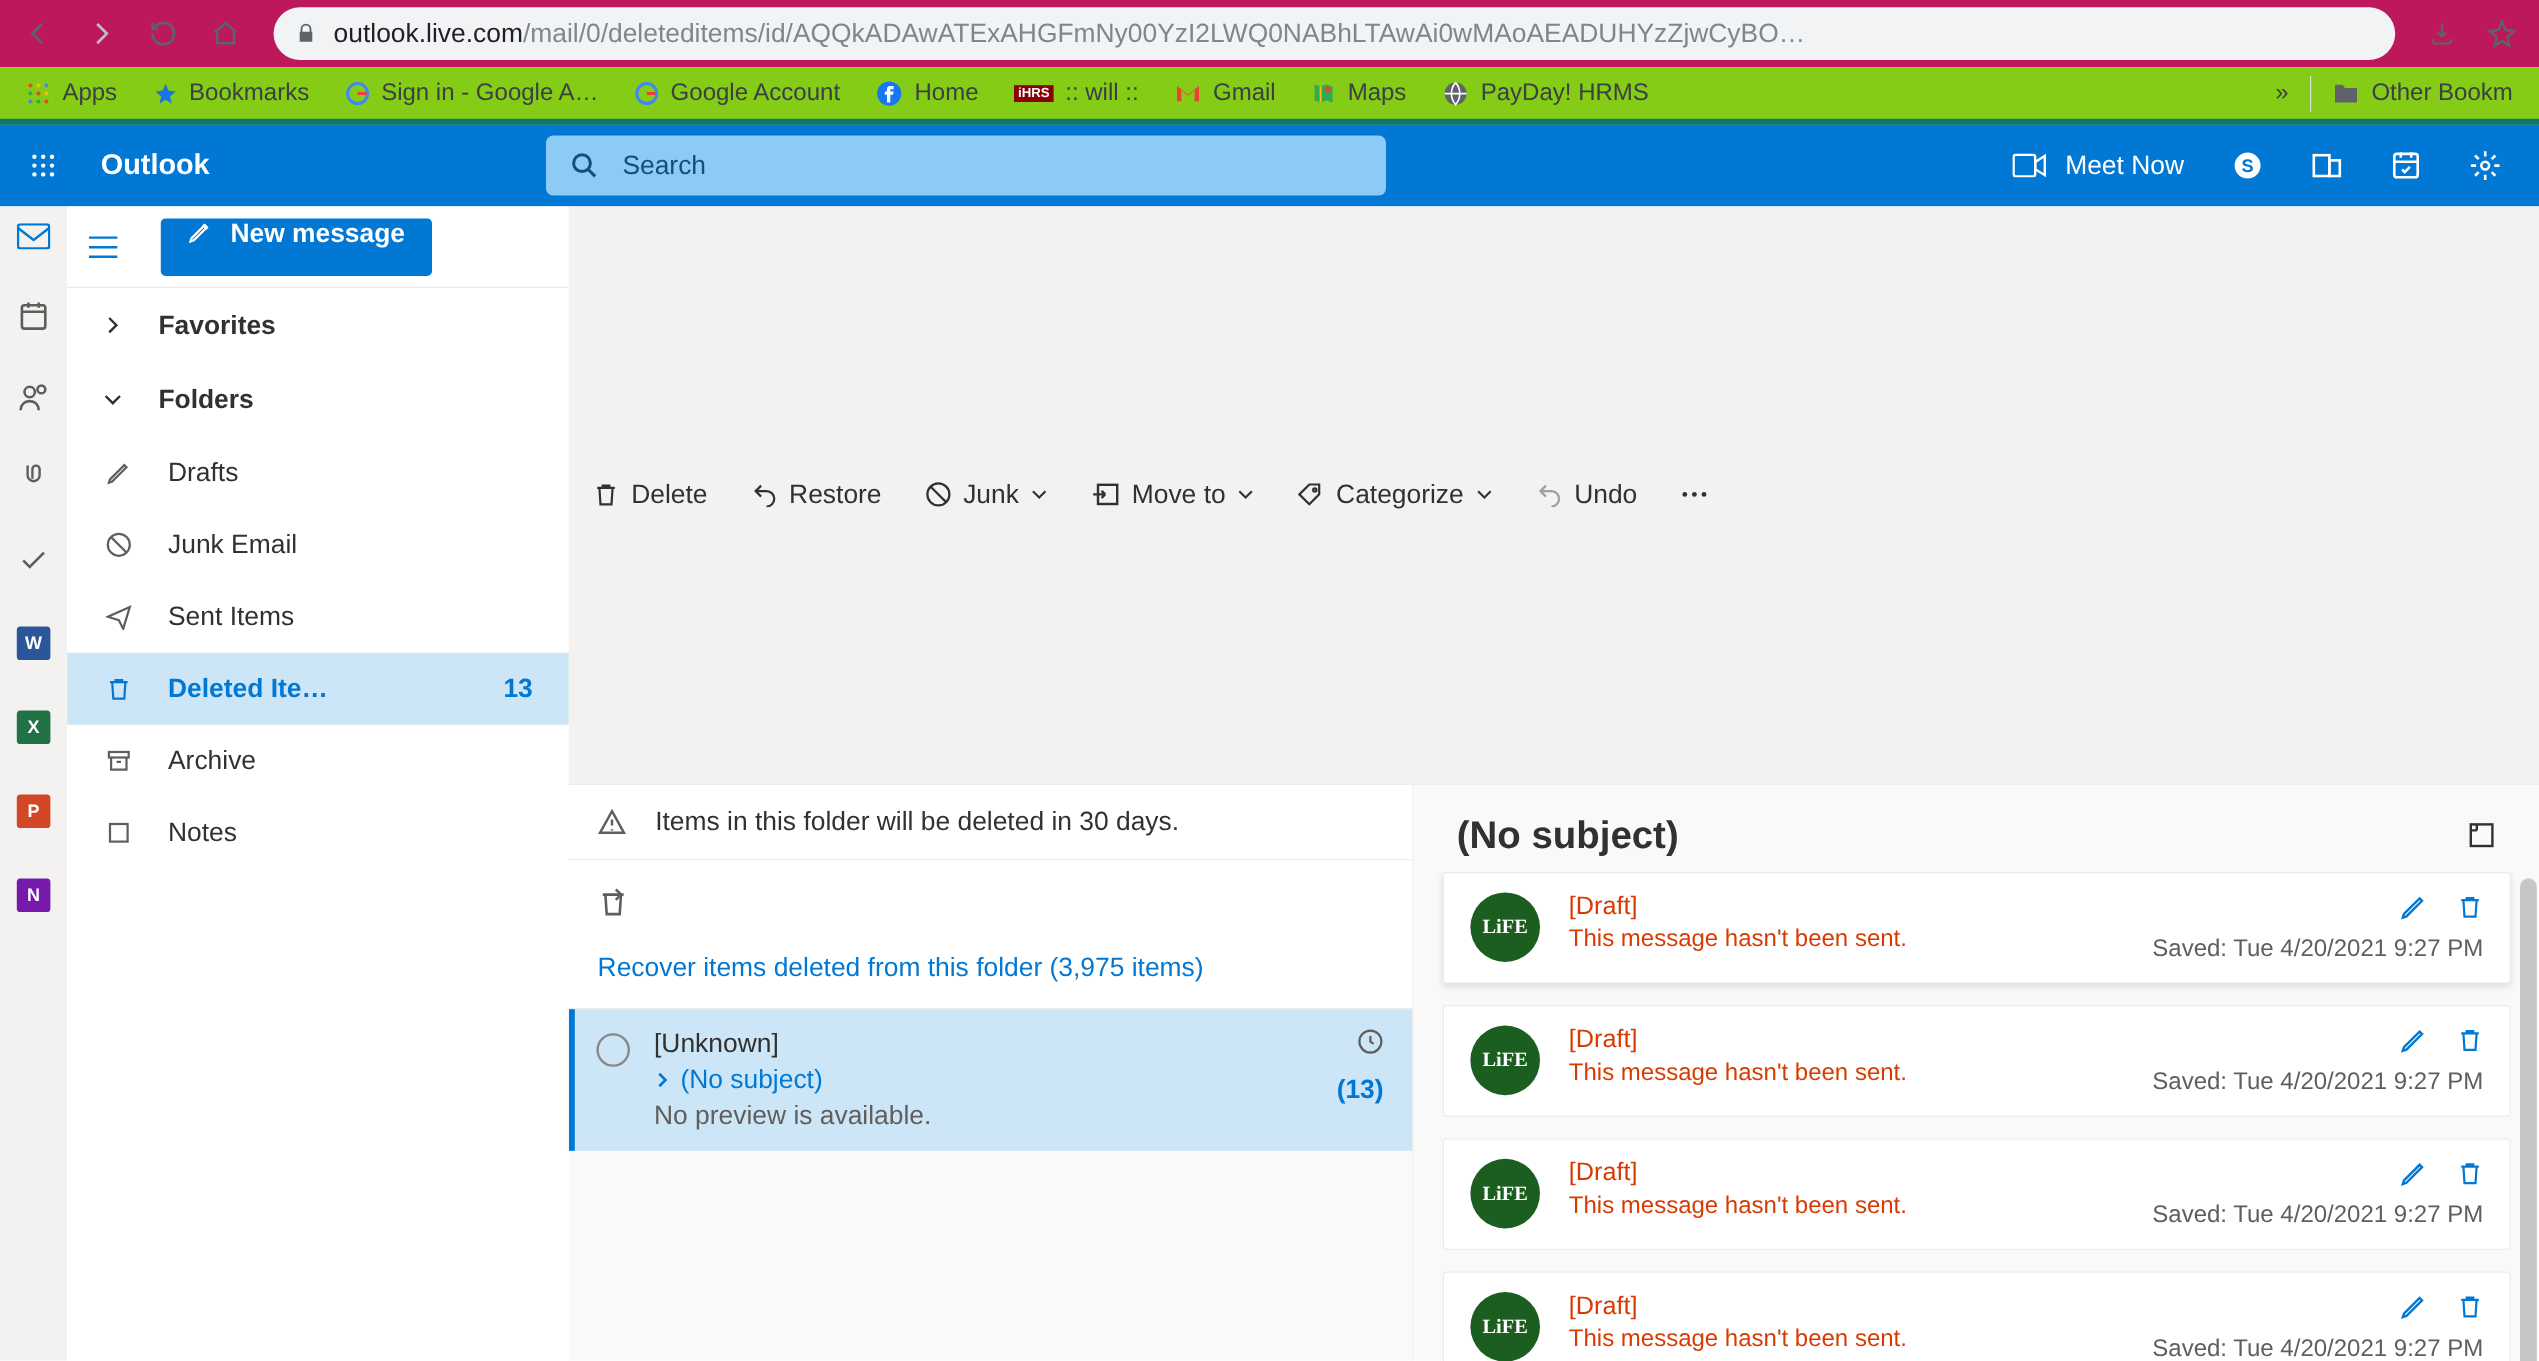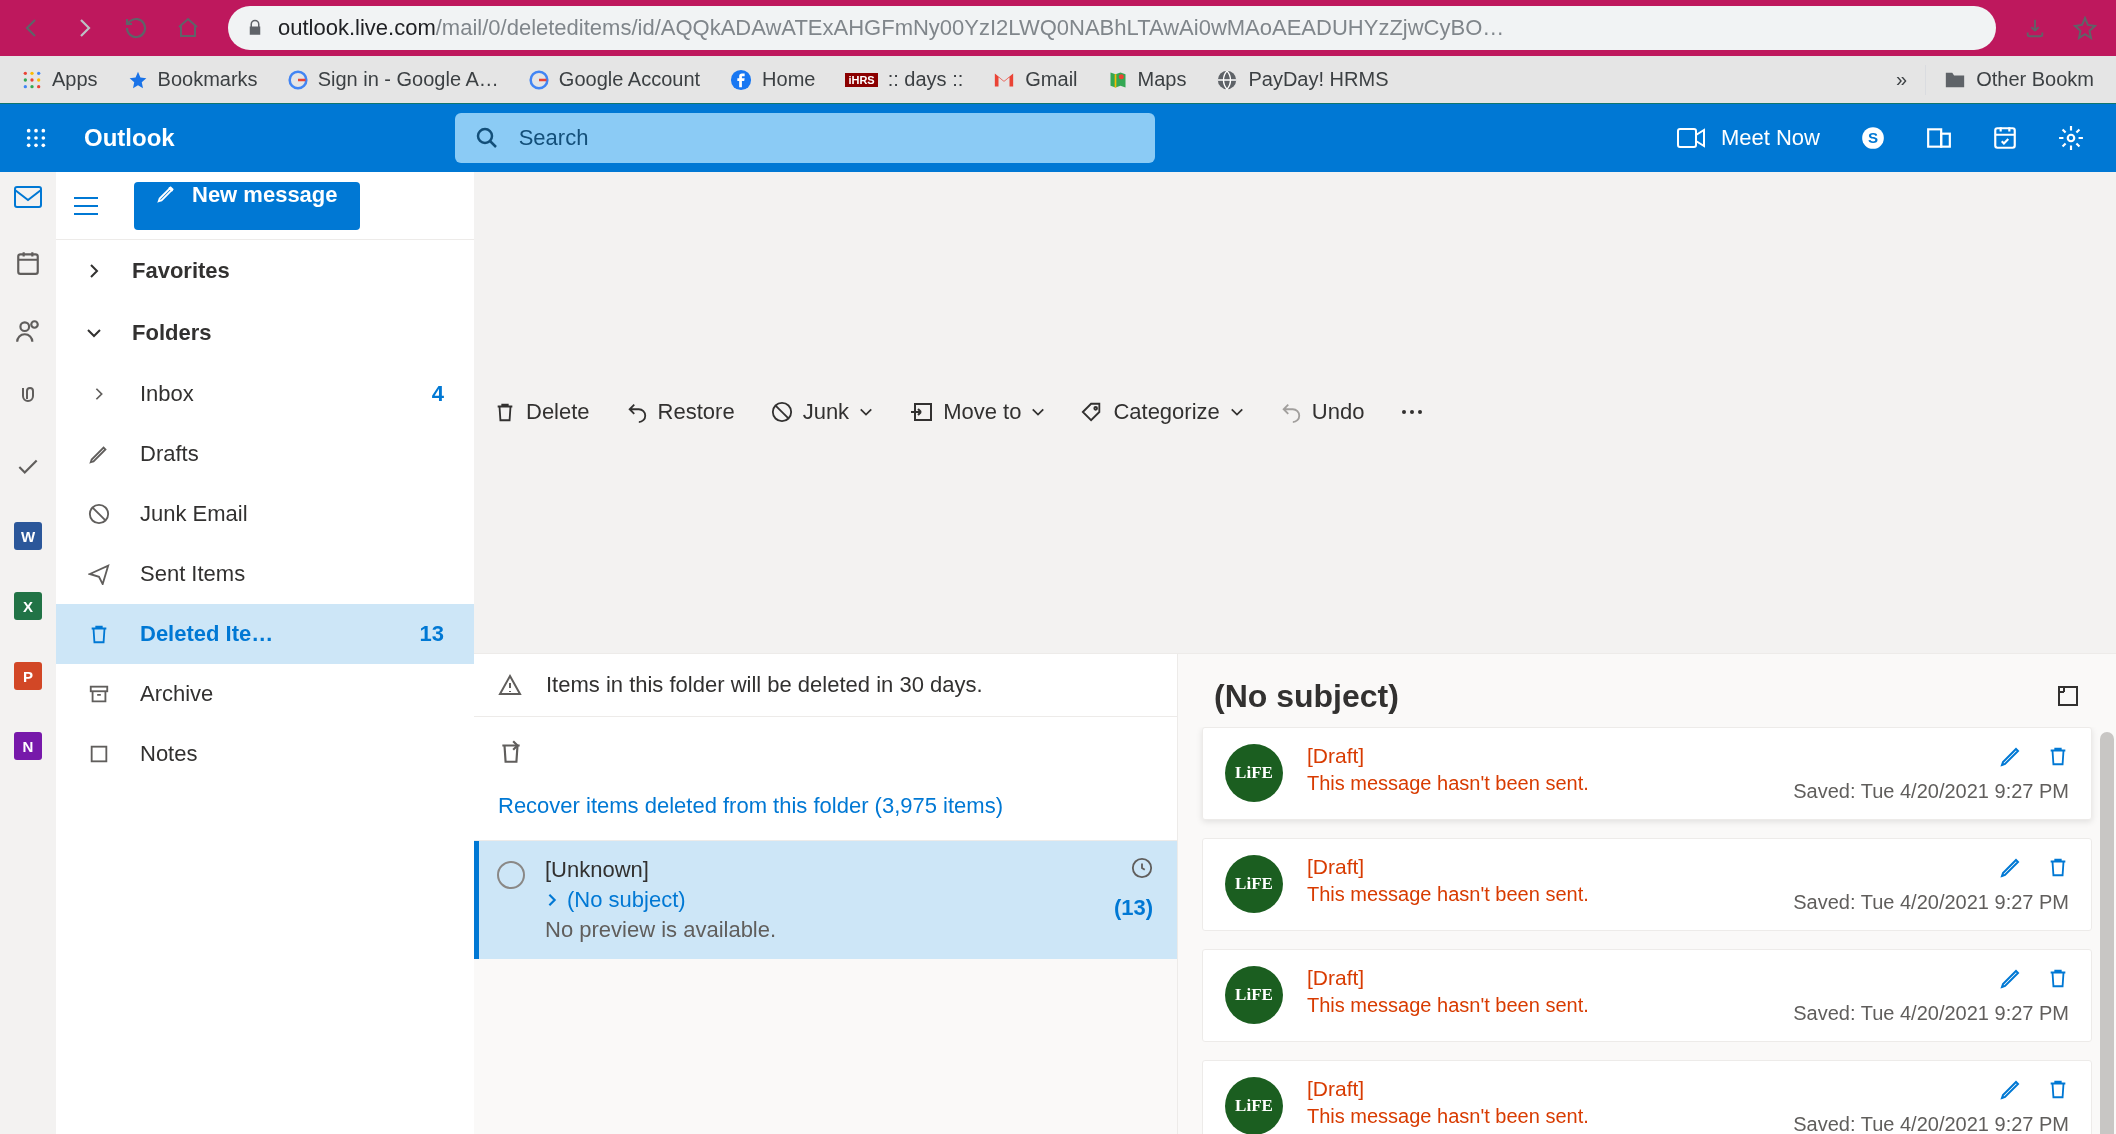--- a/index.html
+++ b/index.html
@@ -8,21 +8,21 @@
 
 
 .browser-bar { height: 56px; display: flex; align-items: center; gap: 8px; padding: 0 10px; background: #be185d; }
 .nav-btn { width: 44px; height: 44px; display: flex; align-items: center; justify-content: center; border-radius: 50%; color: #5f6368; }
 .nav-btn.dis { color: #bdc1c6; }
 .omnibox { flex: 1; height: 44px; background: #f1f3f4; border-radius: 22px; display: flex; align-items: center; padding: 0 18px; font-size: 22px; color: #202124; gap: 14px; margin: 0 10px; overflow:hidden;}
 .omnibox .url-dim { color: #80868b; }
 .omnibox .url-dark { color: #202124; }
 .rbtn { width: 42px; height: 42px; display:flex;align-items:center;justify-content:center;color:#5f6368;}
 
-.bookmarks-bar { height: 48px; display: flex; align-items: center; padding: 0 10px; gap: 6px; border-bottom: 1px solid #0f766e; background: #e5e5e5; font-size: 20px; color: #3c4043; }
+.bookmarks-bar { height: 48px; display: flex; align-items: center; padding: 0 10px; gap: 6px; border-bottom: 5px solid #0f766e; background: #84cc16; font-size: 20px; color: #3c4043; }
 .bm { display: flex; align-items: center; gap: 10px; padding: 6px 12px; border-radius: 6px; white-space: nowrap; }
 .bm-spacer { flex:1; }
 
 
 .suite-header { height: 68px; background: #0078d4; display: flex; align-items: center; color: #fff; padding: 0 12px; gap: 20px; }
 .waffle { width: 48px; height: 48px; display:flex; align-items:center; justify-content:center; }
 .brand { font-size: 24px; font-weight: 600; margin-left: 4px; }
 .search-box { margin-left: 260px; width: 700px; height: 50px; background: #8bcbf5; border-radius: 6px; display:flex; align-items:center; padding: 0 20px; gap: 20px; color:#134f79;}
 .search-box input { background: transparent; border: none; outline: none; font-size: 22px; color: #134f79; flex:1;}
 .search-box input::placeholder {color:#134f79;}
@@ -166,21 +166,21 @@
   </div>
   <div class="bm">
     <svg width="22" height="22" viewBox="0 0 24 24">
         <circle cx="12" cy="12" r="11" fill="#1877f2"></circle>
         <path d="M13 8h3V5h-3c-2 0-3 1-3 3v2H8v3h2v7h3v-7h2.5l.5-3H13V8z" fill="#fff"></path>
       </svg>
     <span>Home</span>
   </div>
   <div class="bm">
     <span style="background:#8b0000;color:#fff;font-size:11px;padding:1px 3px;font-weight:700;">iHRS</span>
-    <span>:: days ::</span>
+    <span>:: will ::</span>
   </div>
   <div class="bm">
     <svg width="22" height="18" viewBox="0 0 24 18">
         <path d="M2 2v14h4V6l6 5 6-5v10h4V2l-10 8z" fill="#ea4335"></path>
       </svg>
     <span>Gmail</span>
   </div>
   <div class="bm">
     <svg width="20" height="20" viewBox="0 0 24 24">
         <path d="M3 3l6 2 6-2 6 2v16l-6-2-6 2-6-2z" fill="#34a853"></path>
@@ -307,27 +307,20 @@
         </svg>
       <span>Favorites</span>
     </div>
     <div class="section">
       <svg width="16" height="16" viewBox="0 0 16 16" fill="none" stroke="currentColor" stroke-width="2">
           <path d="M2 5l6 6 6-6"></path>
         </svg>
       <span>Folders</span>
     </div>
     <div class="folder-list">
-      <div class="folder">
-        <svg class="ficon" width="14" height="14" viewBox="0 0 16 16" fill="none" stroke="currentColor" stroke-width="2">
-            <path d="M5 2l6 6-6 6"></path>
-          </svg>
-        <span>Inbox</span>
-        <span class="count">4</span>
-      </div>
       <div class="folder">
         <span class="ficon">
             <svg width="22" height="22" viewBox="0 0 24 24" fill="none" stroke="currentColor" stroke-width="2">
               <path d="M3 21l3-1 13-13-2-2L4 18z"></path>
             </svg>
           </span>
         <span>Drafts</span>
       </div>
       <div class="folder">
         <span class="ficon">

